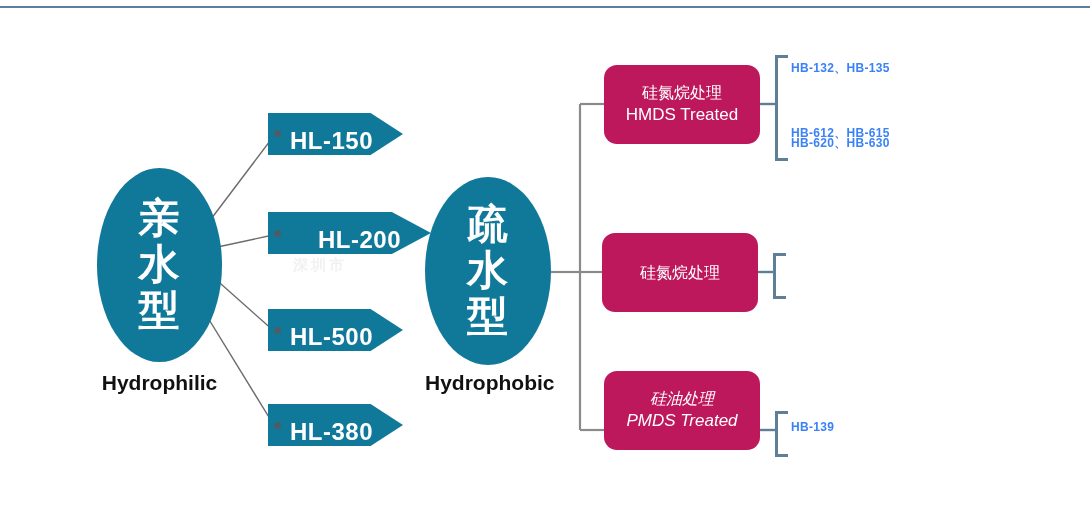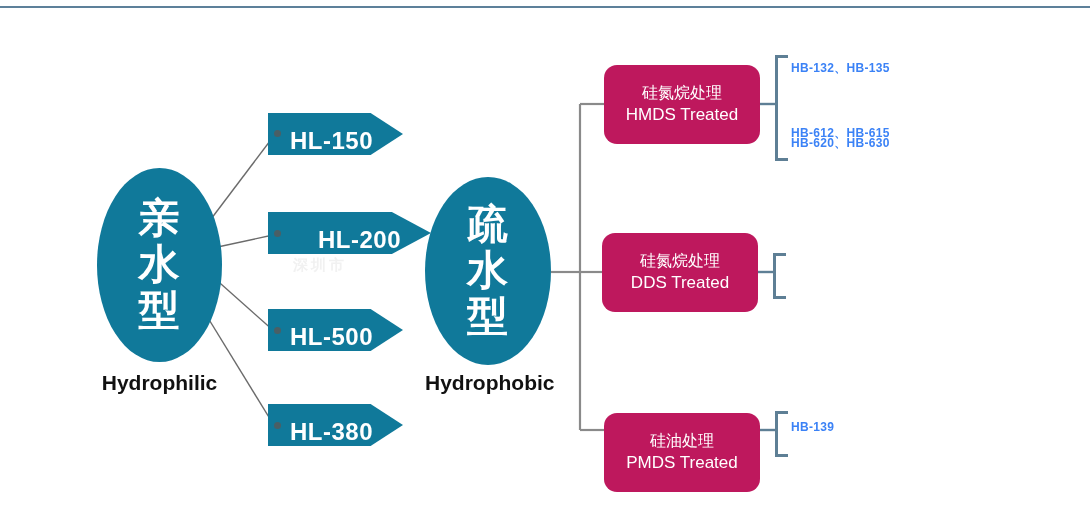--- a/index.html
+++ b/index.html
@@ -145,24 +145,23 @@
     <div class="cn">硅氮烷处理</div>
     <div class="en">HMDS Treated</div>
   </div>
   <div class="bracket" style="left:775px;top:55px;height:100px;"></div>
   <div class="code" style="left:791px;top:60px;">HB-132、HB-135</div>
   <div class="code" style="left:791px;top:98px;margin-top:27px;">HB-612、HB-615</div>
   <div class="code" style="left:791px;top:135px;">HB-620、HB-630</div>
 
   <div class="tbox" style="left:602px;top:233px;">
     <div class="cn">硅氮烷处理</div>
-    <div class="en">DDS Treated</div>
   </div>
   <div class="bracket" style="left:773px;top:253px;height:40px;"></div>
 
-  <div class="tbox" style="left:604px;top:413px;">
+  <div class="tbox" style="left:604px;top:371px;font-style:italic;">
     <div class="cn">硅油处理</div>
     <div class="en">PMDS Treated</div>
   </div>
   <div class="bracket" style="left:775px;top:411px;height:40px;"></div>
   <div class="code" style="left:791px;top:420px;">HB-139</div>
 
 </div>
 
 </body></html>

